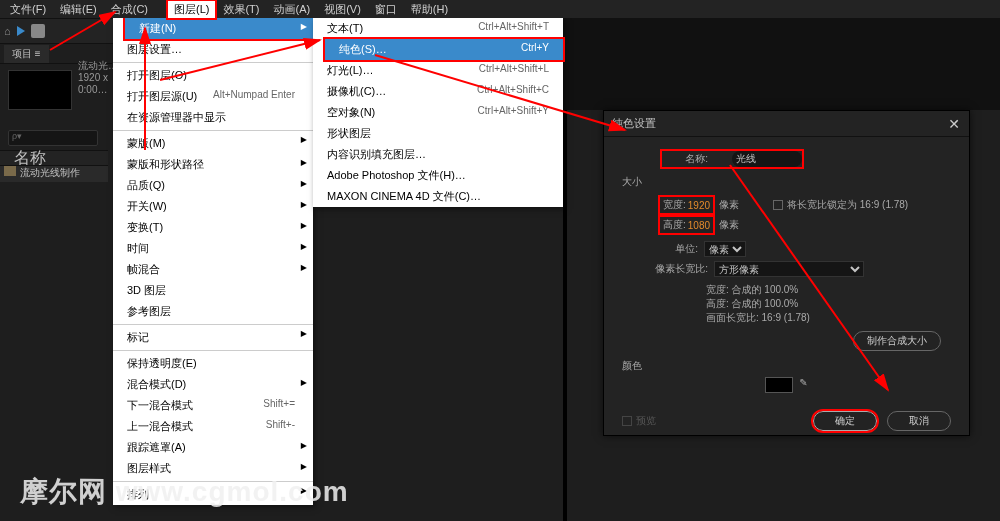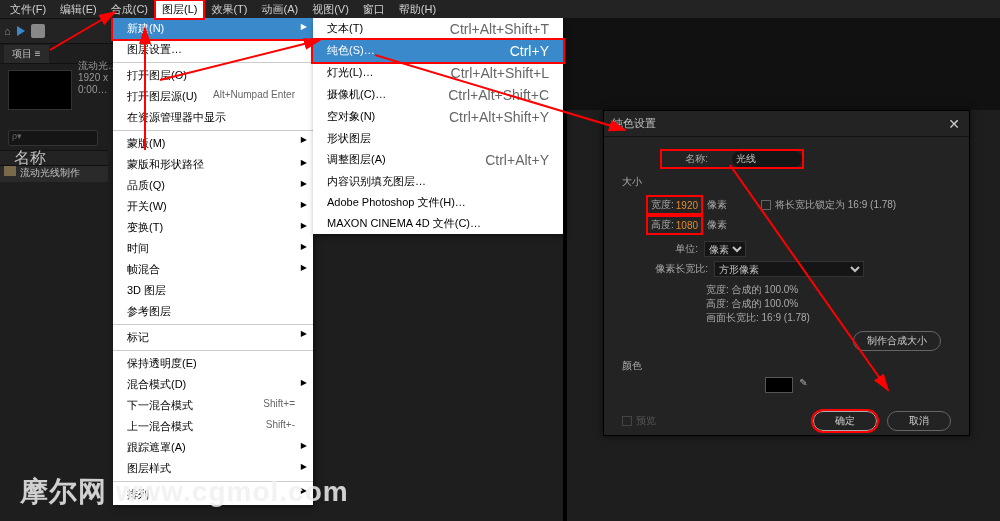--- a/index.html
+++ b/index.html
@@ -28,27 +28,27 @@
 .item-row .folder-icon { width: 12px; height: 10px; background: #7a6a4a; margin-right: 4px; }
 
 
 .menu1 { position: absolute; left: 113px; top: 18px; width: 200px; background: #fff; color: #000; box-shadow: 2px 2px 6px rgba(0,0,0,.5); z-index: 40; }
 .menu1 .row { display: flex; justify-content: space-between; padding: 3px 18px 3px 14px; font-size: 11px; position: relative; }
 .menu1 .row.hi { background: #3a8acb; color: #fff; }
 .menu1 .row.sep { border-top: 1px solid #ccc; margin-top: 2px; padding-top: 5px; }
 .menu1 .row.hasarrow::after { content: "▶"; font-size: 8px; position: absolute; right: 6px; top: 4px; }
 .menu1 .shortcut { color: #666; font-size: 10px; }
 
-.redbox { outline: 2px solid red; }
+.redbox { outline: 2px solid red; margin-left: 12px; }
 
 
 .menu2 { position: absolute; left: 313px; top: 18px; width: 250px; background: #fff; color: #000; box-shadow: 2px 2px 6px rgba(0,0,0,.5); z-index: 40; }
 .menu2 .row { display: flex; justify-content: space-between; padding: 3px 14px; font-size: 11px; gap: 16px; }
 .menu2 .row.hi { background: #3a8acb; color: #fff; }
-.menu2 .shortcut { color: #666; font-size: 14px; }
+.menu2 .shortcut { color: #666; font-size: 10px; }
 .menu2 .row.hi .shortcut { color: #fff; }
 
 
 .dialog { position: absolute; left: 603px; top: 110px; width: 367px; height: 326px; background: #232323; border: 1px solid #000; box-shadow: 0 0 8px rgba(0,0,0,.6); z-index: 60; }
 .dialog .titlebar { height: 26px; display: flex; justify-content: space-between; align-items: center; padding: 0 8px; background: #232323; border-bottom: 1px solid #111; }
 .dialog .titlebar .close { width: 14px; height: 14px; color: #ccc; font-size: 14px; line-height: 14px; text-align: center; cursor: pointer; }
 .dialog .body { padding: 10px 18px; font-size: 10px; color: #aaa; }
 .dialog .inline { display: flex; align-items: center; gap: 6px; margin: 4px 0; }
 .dialog .label { width: 50px; text-align: right; color: #aaa; }
 .dialog input[type=text].field { background: #151515; border: none; width: 100px; height: 16px; color: #c4c4c4; padding: 0 4px; font-size: 10px; }
@@ -206,24 +206,20 @@
       <span class="shortcut">Ctrl+Alt+Shift+C</span>
     </div>
     <div class="row">
       <span>空对象(N)</span>
       <span class="shortcut">Ctrl+Alt+Shift+Y</span>
     </div>
     <div class="row">
       <span>形状图层</span>
     </div>
     <div class="row">
-      <span>调整图层(A)</span>
-      <span class="shortcut">Ctrl+Alt+Y</span>
-    </div>
-    <div class="row">
       <span>内容识别填充图层…</span>
     </div>
     <div class="row">
       <span>Adobe Photoshop 文件(H)…</span>
     </div>
     <div class="row">
       <span>MAXON CINEMA 4D 文件(C)…</span>
     </div>
   </div>
 

